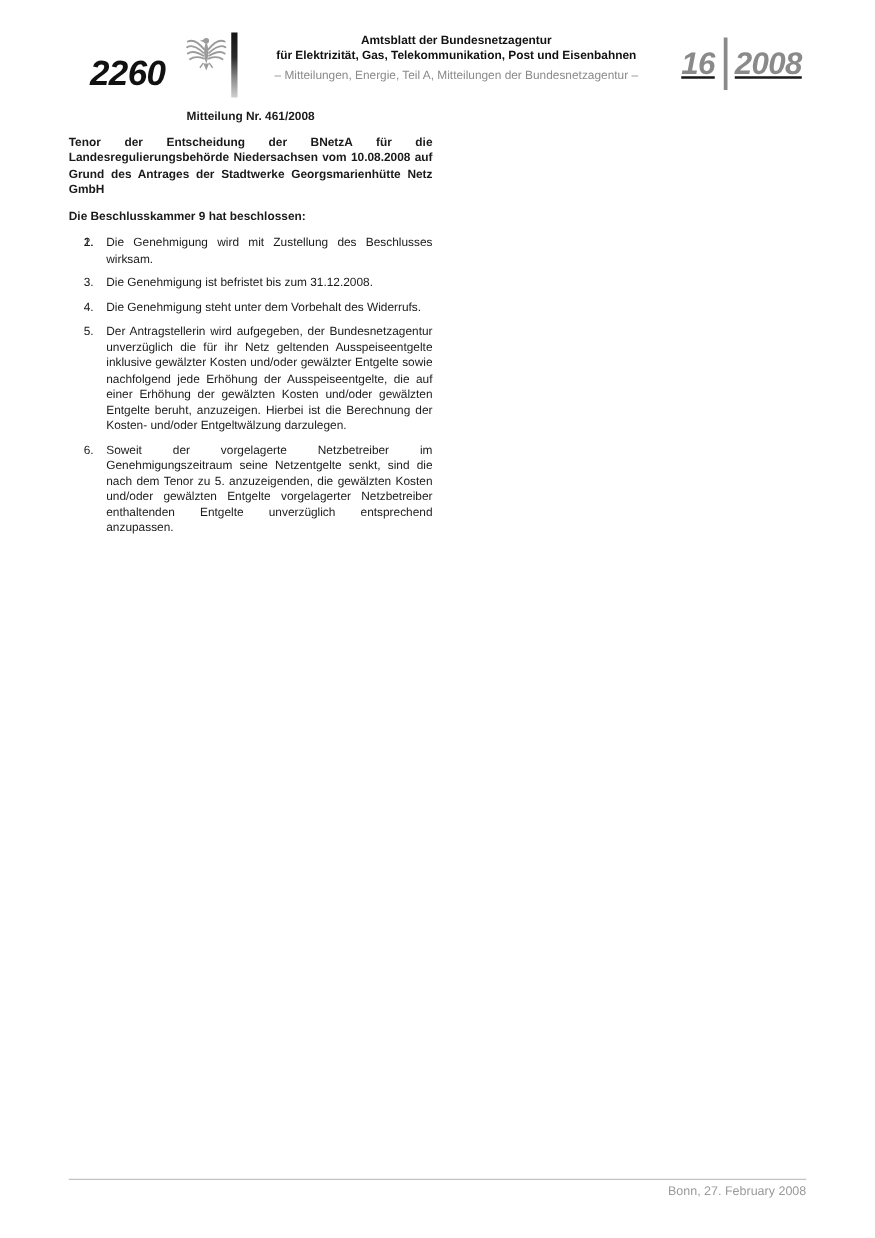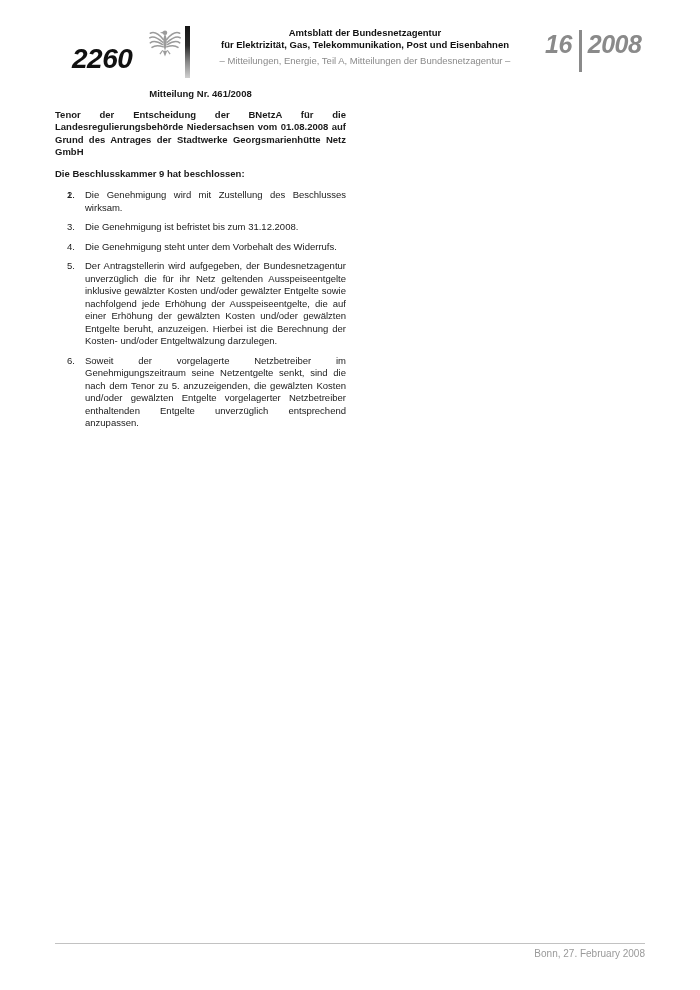--- a/index.html
+++ b/index.html
@@ -28,21 +28,21 @@
     background:linear-gradient(to bottom, #141414 0%, #2a2a2a 38%, #8a8a8a 70%, #d0d0d0 100%);
   }
   .masthead {
     position:absolute; left:195px; top:27px; width:340px;
     text-align:center; line-height:12px;
   }
   .masthead .line-bold { font-size:9.5px; font-weight:bold; color:#111; }
   .masthead .line-sub  { font-size:9.5px; color:#8a8a8a; margin-top:4px; }
   .issue {
     position:absolute; left:545px; top:30px;
-    display:flex; 
+    display:flex; align-items:center;text-decoration:underline;
   }
   .issue .num {
     font-size:25px; font-weight:bold; font-style:italic;
     color:#8a8a8a; letter-spacing:-0.5px;
   }
   .issue .sep {
     width:3px; height:42px; background:#8a8a8a;
     margin:0 6px 0 7px;
   }
 
@@ -108,21 +108,21 @@
   </div>
 
   <div class="issue">
     <span class="num">16</span>
     <span class="sep"></span>
     <span class="num">2008</span>
   </div>
 
   <div class="article">
     <p class="notice-number">Mitteilung Nr. 461/2008</p>
-    <p class="article-title">Tenor der Entscheidung der BNetzA für die Landesregulierungsbehörde Niedersachsen vom 01.08.2008 auf Grund des Antrages der Stadtwerke Georgsmarienhütte Netz GmbH</p>
+    <p class="article-title">Tenor der Entscheidung der BNetzA für die Landesregulierungsbehörde Niedersachsen vom 10.08.2008 auf Grund des Antrages der Stadtwerke Georgsmarienhütte Netz GmbH</p>
     <p class="intro">Die Beschlusskammer 9 hat beschlossen:</p>
 
     <ol class="decisions">
       <li>
         <span class="num">1.</span>
       </li>
       <li>
         <span class="num">2.</span>
         <span>Die Genehmigung wird mit Zustellung des Beschlusses wirksam.</span>
       </li>

